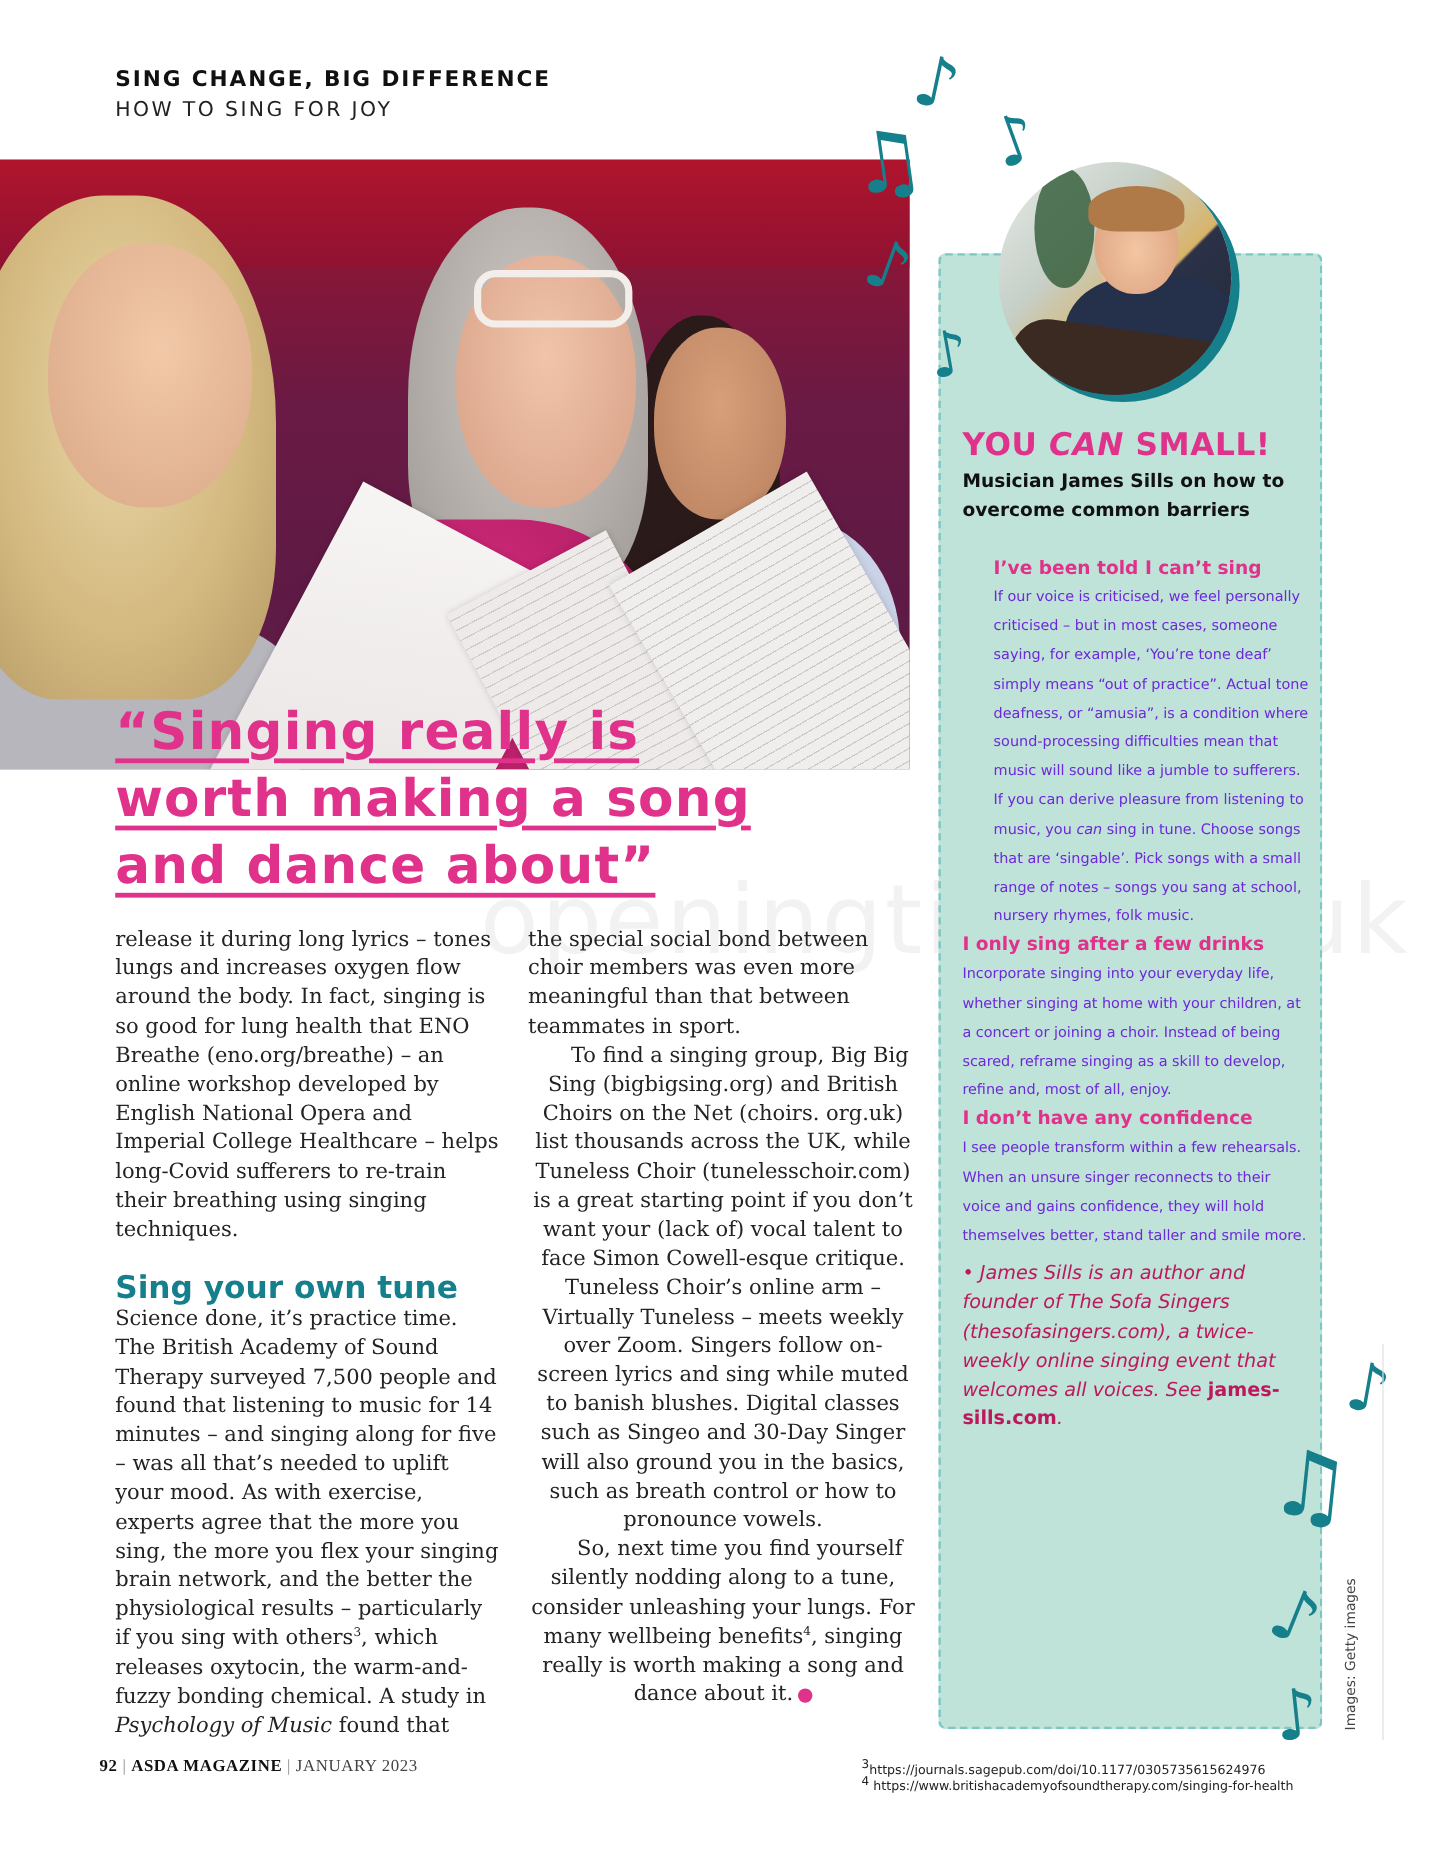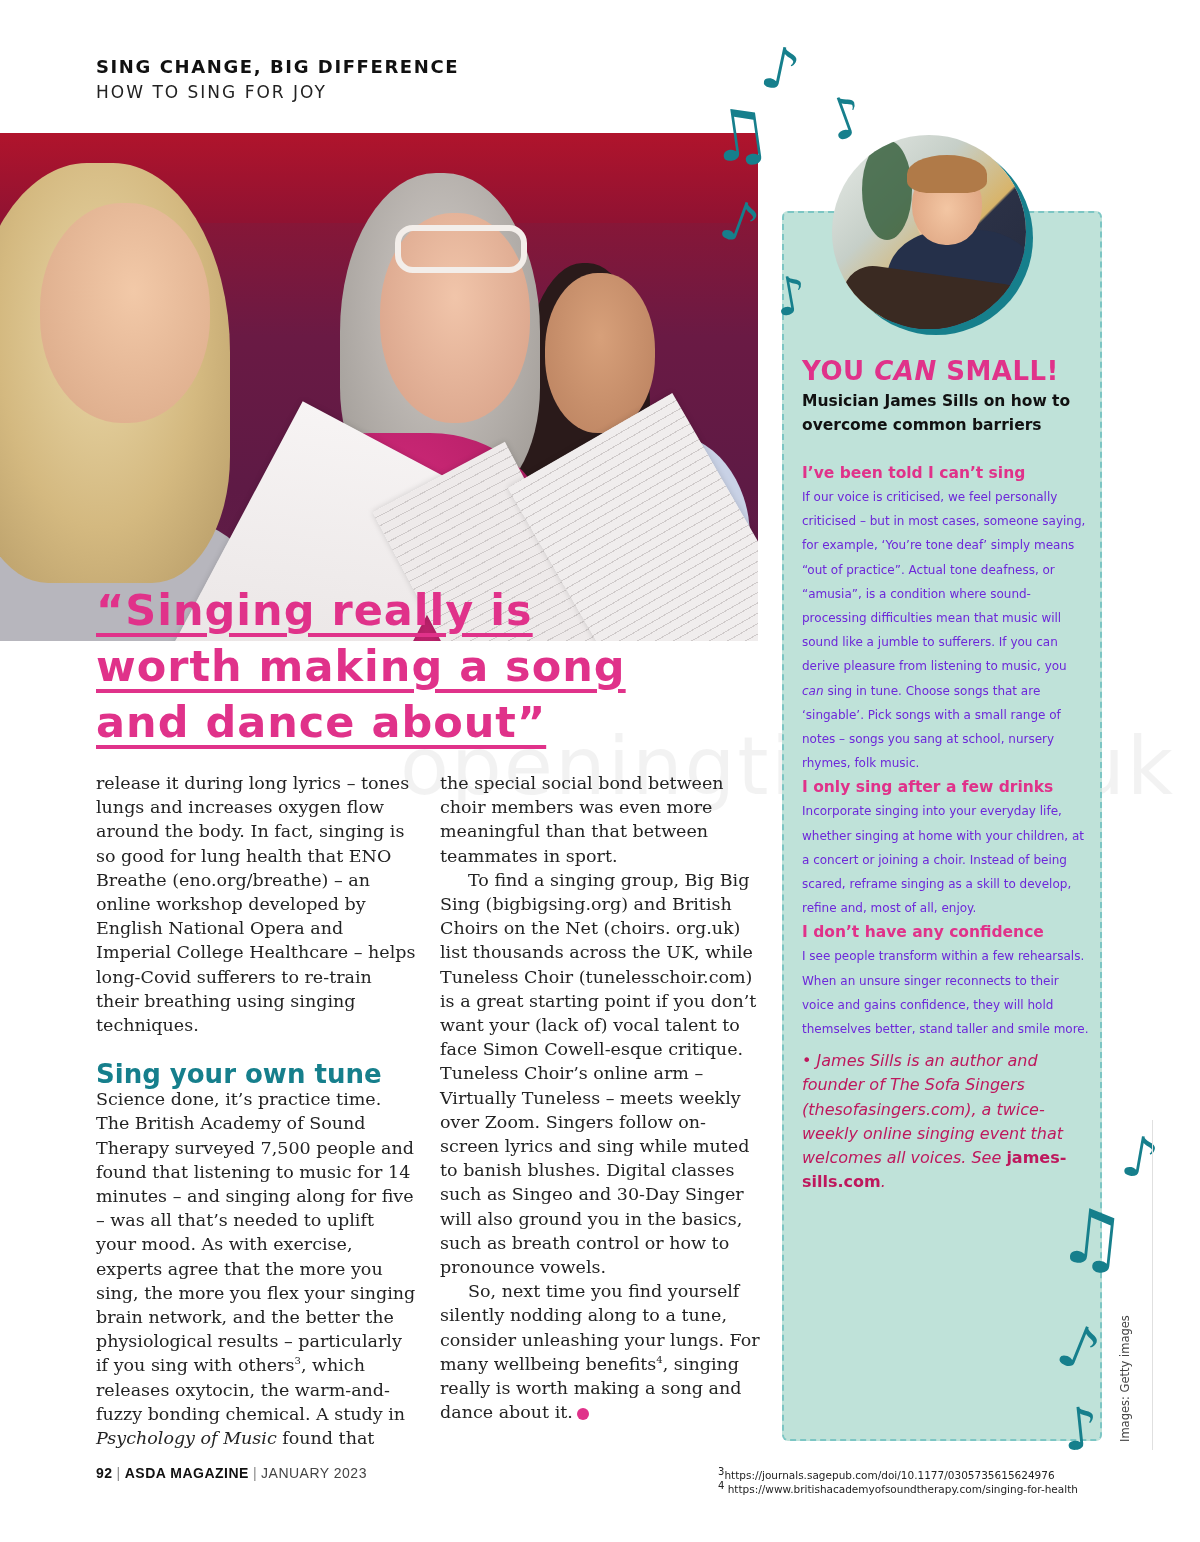--- a/index.html
+++ b/index.html
@@ -34,52 +34,52 @@
   .pullquote span { text-decoration: underline; text-decoration-thickness: 4px; text-underline-offset: 8px; display: block; }
 
   
   .watermark { position: absolute; left: 400px; top: 720px; font-family: "DejaVu Sans", sans-serif; font-size: 80px; color: rgba(0,0,0,0.05); letter-spacing: 2px; white-space: nowrap; }
 
   
   .col { position: absolute; top: 771px; font-family: "DejaVu Serif", serif; font-size: 17.5px; line-height: 24.2px; color: #232323; }
   .col1 { left: 96px; width: 320px; }
   .col2 { left: 440px; width: 325px; }
   .col p { margin: 0; }
-  .col .indent { text-indent: 28px; }
+  .col .indent { text-indent: 28px; text-align: center; }
   .subhead { font-family: "DejaVu Sans", sans-serif; font-weight: bold; font-size: 26px; color: #167f8c; line-height: 30px; margin: 22px 0 -2px 0; }
   sup { font-size: 10px; line-height: 0; }
   .end-dot { display:inline-block; width: 12px; height: 12px; border-radius: 50%; background: #e0328a; vertical-align: middle; margin-left: 4px; }
 
   
   .panel { position: absolute; left: 782px; top: 211px; width: 316px; height: 1226px; background: #bfe2d9;
     border: 2px dashed #7cc6c4; border-radius: 6px; }
   .panel-content { position: absolute; left: 802px; top: 355px; width: 290px; font-family: "DejaVu Sans", sans-serif; color: #222; }
   .panel-title { font-weight: bold; font-size: 26px; color: #e0328a; letter-spacing: 0.5px; line-height: 32px; }
   .panel-title em { font-style: italic; }
   .panel-sub { font-weight: bold; font-size: 15.5px; line-height: 24px; color: #111; margin-top: 2px; }
   .panel-sec h4 { margin: 0; font-size: 15.5px; font-weight: bold; color: #e0328a; line-height: 24px; }
   .panel-sec p { margin: 0; font-size: 12px; line-height: 24.2px; color: #6d28d9; }
-  .panel-sec.first { margin-top: 24px; }
+  .panel-sec.first { margin-top: 24px; margin-left: 26px; }
   .panel-bio { margin-top: 8px; font-style: italic; font-size: 16px; line-height: 24.2px; color: #be185d; }
   .panel-bio b { font-style: normal; }
 
   .avatar { position: absolute; left: 832px; top: 135px; width: 194px; height: 194px; border-radius: 50%;
     background: radial-gradient(circle at 55% 45%, #f0c29a 0 14%, transparent 15%),
                 linear-gradient(135deg, #e8ece8 0%, #c6cfc8 35%, #d8b46a 60%, #2b3146 61%, #242a3c 100%);
     box-shadow: 7px 6px 0 0 #167f8c; overflow: hidden; }
   .avatar .shirt { position:absolute; left:55px; top:95px; width:150px; height:120px; background:#25304a; border-radius: 40% 40% 0 0; }
   .avatar .head { position:absolute; left:80px; top:30px; width:70px; height:80px; background: radial-gradient(ellipse at 50% 55%, #f3c6a3, #d99d7a); border-radius: 48%; }
   .avatar .hairc { position:absolute; left:75px; top:20px; width:80px; height:38px; background:#b07a48; border-radius: 50% 50% 30% 30%; }
   .avatar .guitar { position:absolute; left:10px; top:140px; width:190px; height:60px; background:#3a2a22; border-radius: 30px; transform: rotate(8deg); }
   .avatar .plant { position:absolute; left:30px; top:5px; width:50px; height:100px; background:#2f5a36; border-radius: 50%; opacity:.8; }
 
   .note { position: absolute; color: #167f8c; font-family: "DejaVu Sans", sans-serif; line-height: 1; }
 
   
-  .footer { position: absolute; left: 96px; top: 1465px; font-family: Liberation Sans, sans-serif; font-size: 14px; color: #111; letter-spacing: 0.5px; }
+  .footer { position: absolute; left: 83px; top: 1465px; font-family: Liberation Serif, serif; font-size: 14px; color: #111; letter-spacing: 0.5px; }
   .footer .pg { font-weight: bold; }
   .footer .mag { font-weight: bold; }
   .footer .sep { color: #888; margin: 0 4px; }
   .footer .date { color: #444; }
   .footnotes { position: absolute; left: 718px; top: 1468px; font-family: "DejaVu Sans", sans-serif; font-size: 10.5px; line-height: 14px; color: #222; }
   .credit { position: absolute; left: 1118px; top: 1442px; transform-origin: 0 0; transform: rotate(-90deg); font-family: "DejaVu Sans", sans-serif; font-size: 11.5px; color: #444; white-space: nowrap; }
   .rule { position: absolute; left: 1152px; top: 1120px; width: 1px; height: 330px; background: #e0e0e0; }
 </style>
 </head>
 <body>

